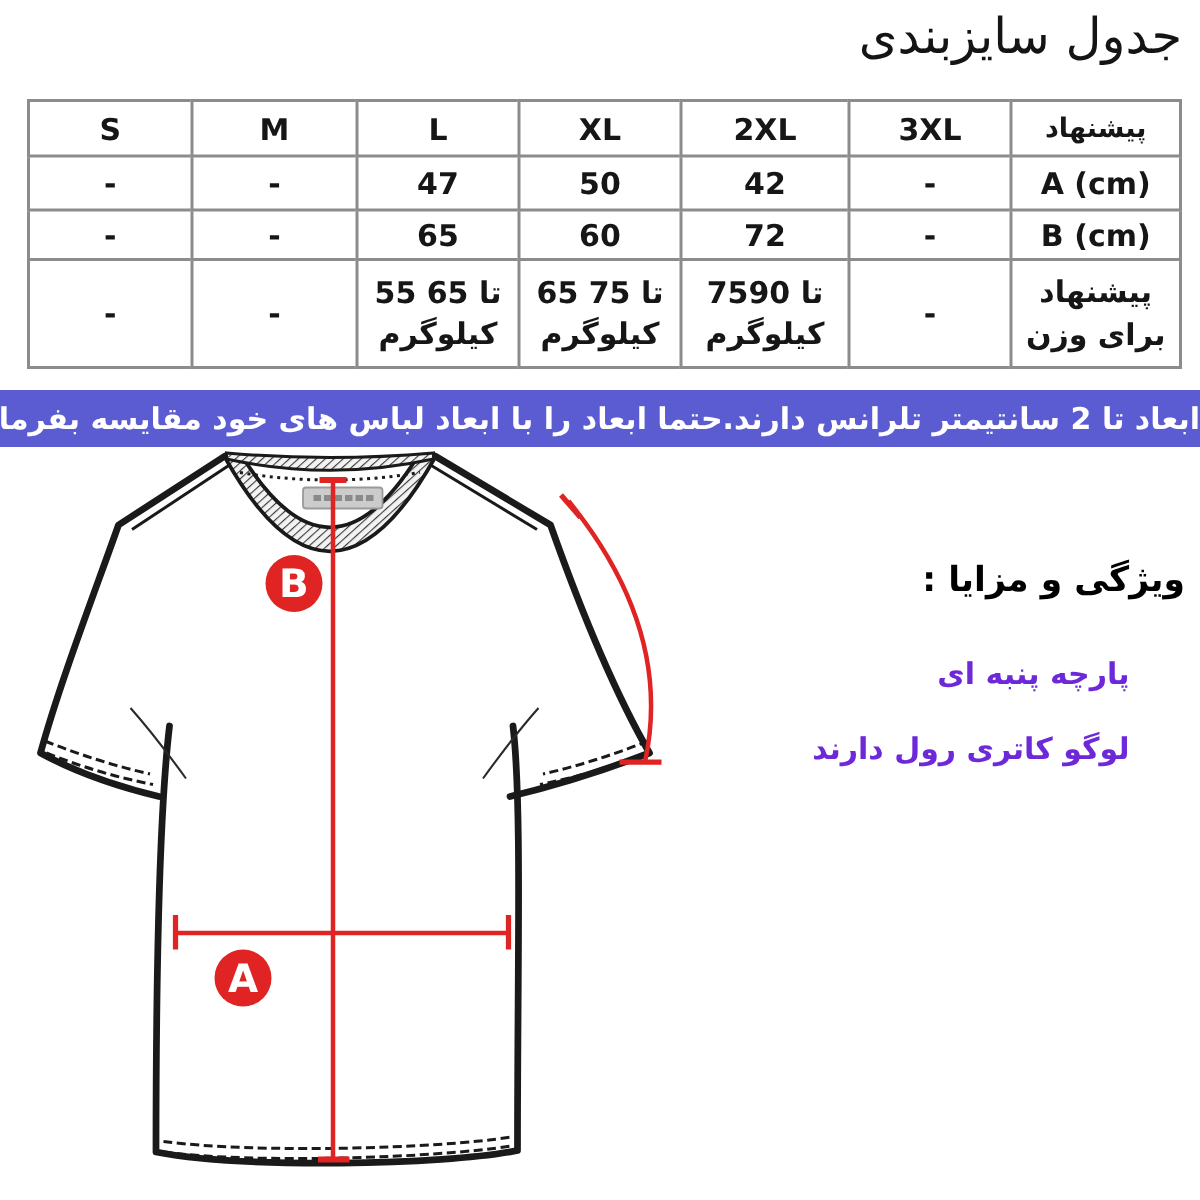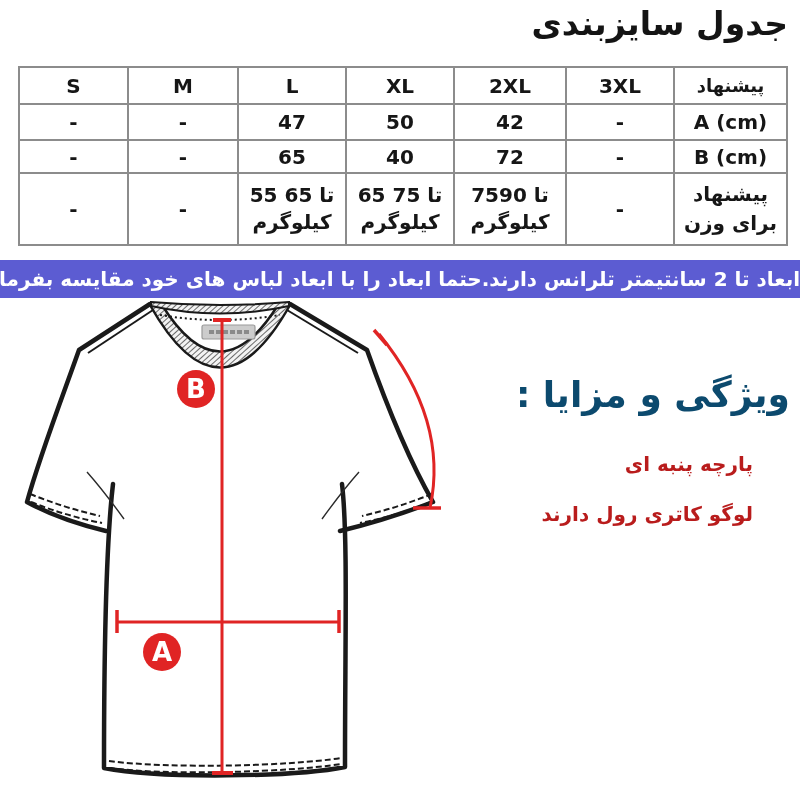--- a/index.html
+++ b/index.html
@@ -3,21 +3,21 @@
 <meta charset="utf-8">
 <style>
   html,body{margin:0;padding:0;}
   body{
     width:800px;height:800px;position:relative;overflow:hidden;
     background:#ffffff;font-family:"DejaVu Sans",sans-serif;
   }
   
   .page-title{
     position:absolute;top:4px;right:12px;direction:rtl;
-    font-size:33px;font-weight:bold;color:#141414;white-space:nowrap;
+    font-size:33px;font-weight:normal;color:#141414;white-space:nowrap;
   }
   
   .size-table{
     position:absolute;top:66px;left:18px;direction:rtl;
     border-collapse:collapse;table-layout:fixed;width:768px;
   }
   .size-table th,.size-table td{
     border:2px solid #8c8c8c;text-align:center;vertical-align:middle;
     font-weight:bold;color:#161616;padding:0;overflow:hidden;
   }
@@ -35,25 +35,25 @@
     position:absolute;top:260px;left:0;width:800px;height:38px;
     background:#5c5cd2;color:#ffffff;direction:rtl;
     font-size:20px;font-weight:bold;text-align:center;line-height:39px;
     white-space:nowrap;
   }
   
   .diagram{position:absolute;left:0;top:300px;width:520px;height:500px;}
   
   .features{position:absolute;top:374px;right:10px;direction:rtl;text-align:right;}
   .features-heading{
-    margin:0 0 24px 0;font-size:36px;font-weight:bold;color:#0c4a6e;white-space:nowrap;
+    margin:0 0 24px 0;font-size:23px;font-weight:bold;color:#000000;white-space:nowrap;
   }
   .features-list{list-style:none;margin:0;padding:0 37px 0 0;}
   .features-list li{
-    font-size:20px;font-weight:bold;color:#b91c1c;
+    font-size:20px;font-weight:bold;color:#6d28d9;
     height:50px;line-height:50px;white-space:nowrap;
   }
 </style>
 </head>
 <body>
 
 <div class="page-title">جدول سایزبندی</div>
 
 <table class="size-table">
   <colgroup>
@@ -83,21 +83,21 @@
       <td>42</td>
       <td>50</td>
       <td>47</td>
       <td>-</td>
       <td>-</td>
     </tr>
     <tr class="row-b">
       <td class="ltrcell">B (cm)</td>
       <td>-</td>
       <td>72</td>
-      <td>40</td>
+      <td>60</td>
       <td>65</td>
       <td>-</td>
       <td>-</td>
     </tr>
     <tr class="row-w">
       <td class="wlabel">پیشنهاد
 برای وزن</td>
       <td>-</td>
       <td class="kg">75تا 90
 کیلوگرم</td>

